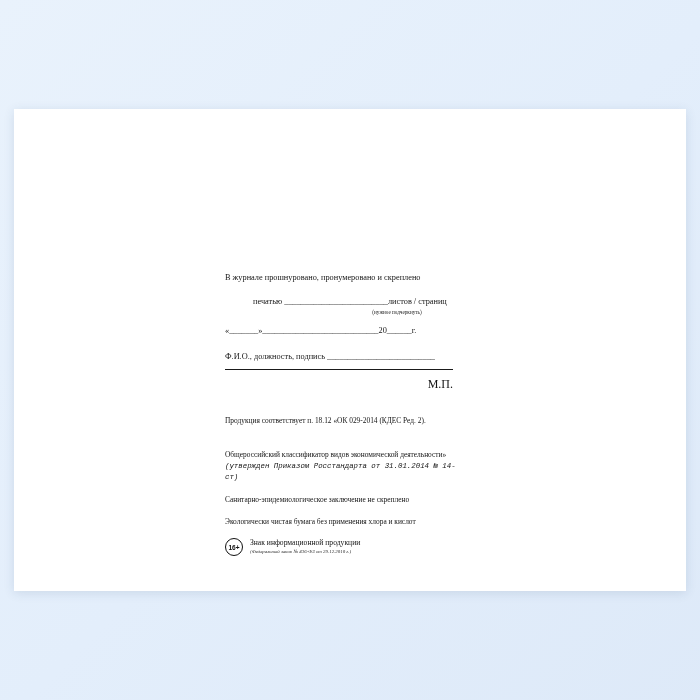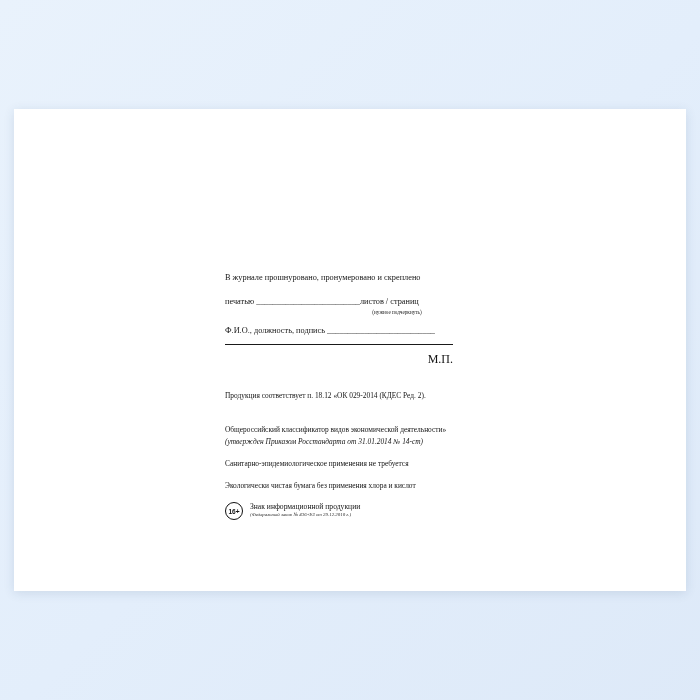--- a/index.html
+++ b/index.html
@@ -35,21 +35,21 @@
     top: 163px;
     width: 320px;
   }
   .line-row {
     color: #151515;
     font-size: 8.3px;
     line-height: 1.35;
     white-space: nowrap;
   }
   .blk1 { margin-bottom: 13px; }
-  .blk2 { margin-bottom: 2px; }
+  .blk2 { margin-bottom: 2px; margin-left: 28px; }
   .small-note {
     font-size: 5.2px;
     text-align: center;
     width: 232px;
     margin-left: 56px;
     color: #222;
     margin-bottom: 10px;
   }
   .blk3 { margin-bottom: 14px; }
   .blk4 { margin-bottom: 6px; }
@@ -67,21 +67,21 @@
     margin-bottom: 22px;
   }
   .para {
     font-size: 7.4px;
     line-height: 1.5;
     color: #141414;
     margin-bottom: 11px;
     width: 240px;
   }
   .para.tight { margin-bottom: 1px; margin-top: 23px; }
-  .ital { font-style: italic; }
+  .ital { font-style: italic; font-family: Liberation Mono, monospace; }
   .para-gap { margin-bottom: 11px; }
   .mark-row {
     display: flex;
     align-items: flex-start;
     margin-top: 5px;
   }
   .age-badge {
     width: 16px;
     height: 16px;
     border: 1px solid #111;
@@ -113,32 +113,33 @@
 
 <div id="stage">
   <div id="page">
     <div id="content">
 
       <div class="line-row blk1">В журнале прошнуровано, пронумеровано и скреплено</div>
 
       <div class="line-row blk2">печатью _________________________листов / страниц</div>
       <div class="small-note">(нужное подчеркнуть)</div>
 
+      <div class="line-row blk3">«_______»____________________________20______г.</div>
 
       <div class="line-row blk4">Ф.И.О., должность, подпись __________________________</div>
 
       <div class="rule"></div>
 
       <div class="mp">М.П.</div>
 
       <div class="para tight">Продукция соответствует п. 18.12 «ОК 029-2014 (КДЕС Ред. 2).</div>
       <div class="para tight">Общероссийский классификатор видов экономической деятельности»</div>
       <div class="para ital para-gap">(утвержден Приказом Росстандарта от 31.01.2014 № 14-ст)</div>
 
-      <div class="para">Санитарно-эпидемиологическое применения не требуется</div>
+      <div class="para">Санитарно-эпидемиологическое заключение не скреплено</div>
       <div class="para">Экологически чистая бумага без применения хлора и кислот</div>
 
       <div class="mark-row">
         <div class="age-badge">16+</div>
         <div>
           <div class="mark-text">Знак информационной продукции</div>
           <div class="mark-sub">(Федеральный закон № 436-ФЗ от 29.12.2010 г.)</div>
         </div>
       </div>
 

